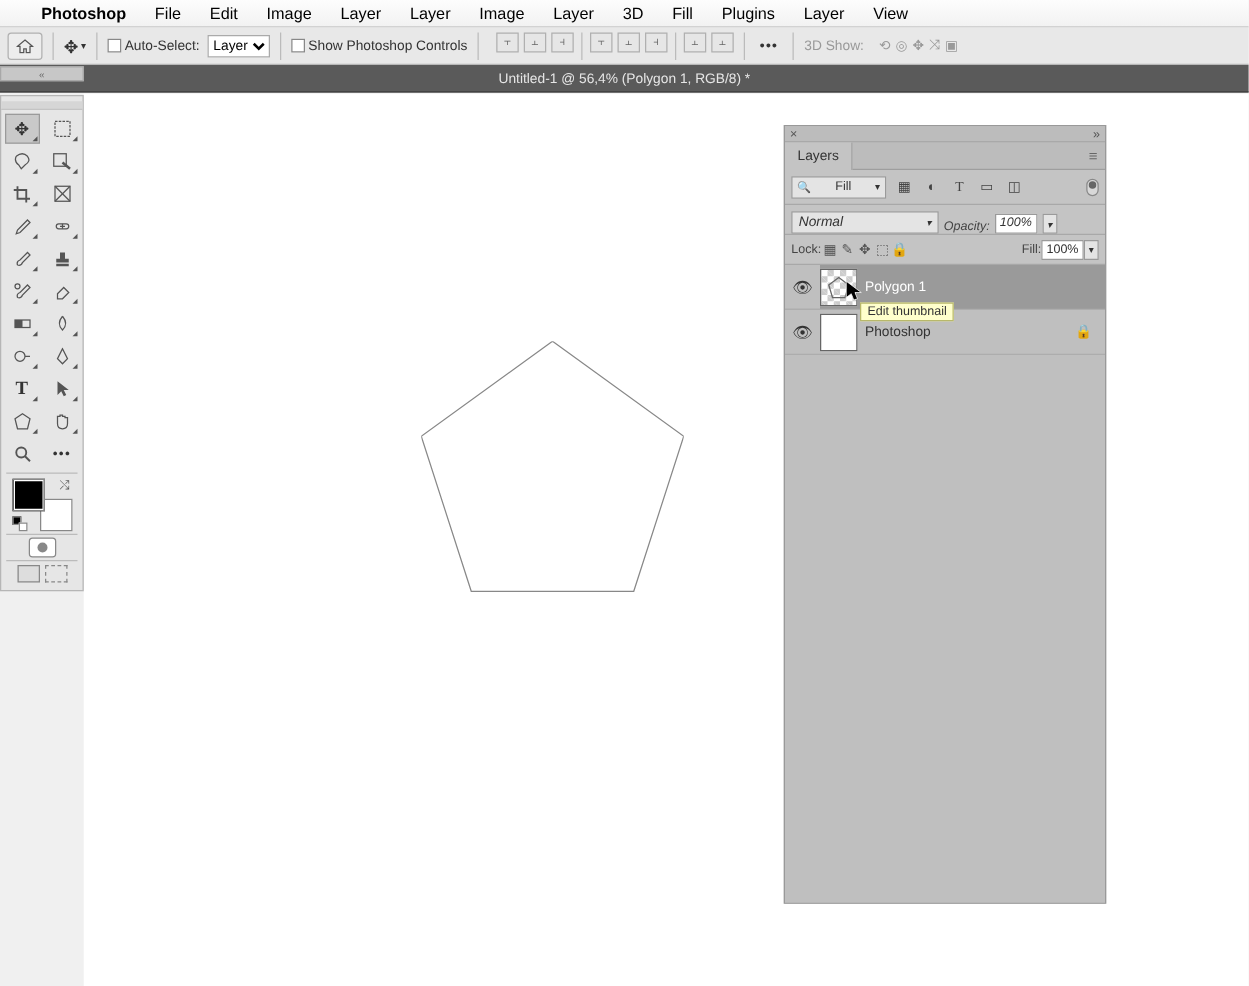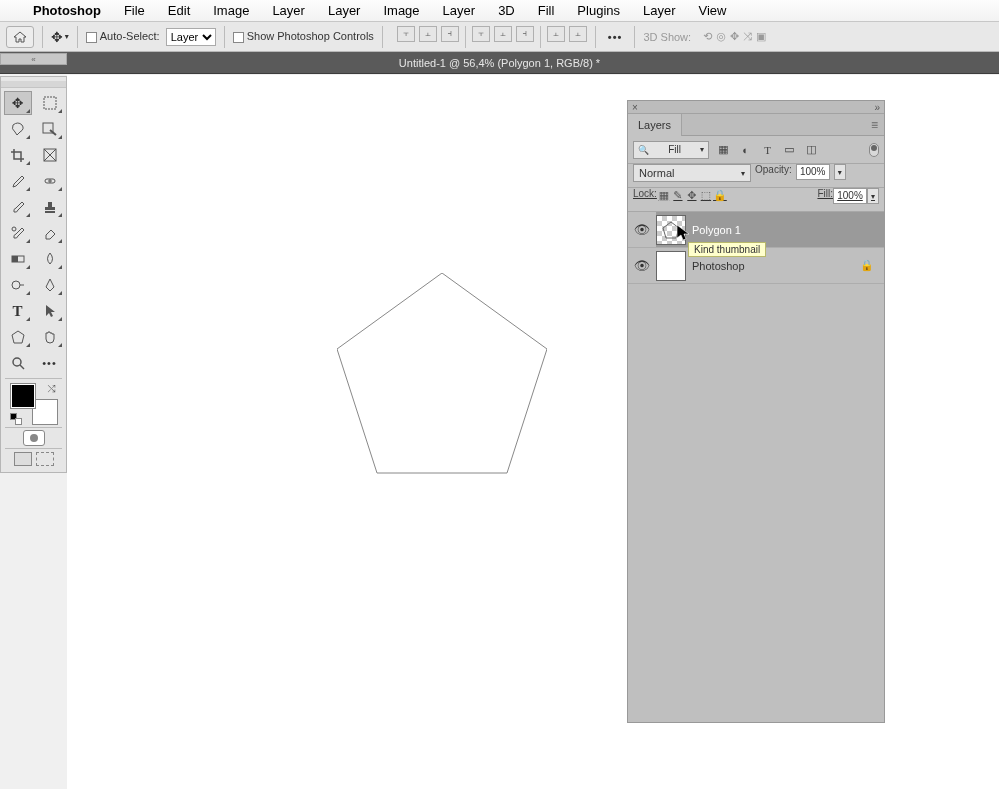--- a/index.html
+++ b/index.html
@@ -58,26 +58,26 @@
 .layers-panel { position:absolute; top:100px; left:627px; width:258px; background:#c4c4c4; border:1px solid #999; font-size:11px; color:#333; }
 .layers-panel .closerow { height:13px; background:#bcbcbc; border-bottom:1px solid #a2a2a2; display:flex; align-items:center; justify-content:space-between; padding:0 4px; font-size:10px; color:#555;}
 .layers-panel .tabrow { height:22px; background:#bcbcbc; border-bottom:1px solid #9e9e9e; display:flex; align-items:flex-start; position:relative;}
 .layers-panel .ptab { height:22px; padding:0 10px; background:#c4c4c4; border-right:1px solid #a2a2a2; display:flex; align-items:center; font-size:11px;}
 .layers-panel .pmenu { position:absolute; right:6px; top:4px; font-size:12px; color:#666;}
 .layers-panel .filterrow { height:28px; border-bottom:1px solid #a8a8a8; display:flex; align-items:center; padding:0 5px; gap:7px;}
 .layers-panel .kindsel { height:18px; width:76px; border:1px solid #9a9a9a; background:#e4e4e4; font-size:10px; display:flex; align-items:center; padding:0 4px; justify-content:space-between;}
 .layers-panel .fbtn { width:15px; height:15px; display:flex; align-items:center; justify-content:center; font-size:11px; color:#444;}
 .layers-panel .toggle { width:10px; height:14px; border:1px solid #888; border-radius:5px; margin-left:auto; position:relative; background:#d8d8d8;}
 .layers-panel .toggle::after{content:""; position:absolute; top:1px; left:1px; width:6px; height:6px; border-radius:50%; background:#666;}
-.layers-panel .blendrow { height:24px; border-bottom:1px solid #a8a8a8; display:flex; align-items:flex-start; padding:0 5px; gap:4px;}
+.layers-panel .blendrow { height:24px; border-bottom:1px solid #a8a8a8; display:flex; align-items:flex-end; padding:0 5px; gap:4px;font-style:italic;}
 .layers-panel .blendsel { flex:0 0 118px; height:18px; border:1px solid #9a9a9a; background:#e4e4e4; font-size:11px; display:flex; align-items:center; padding:0 5px; justify-content:space-between;}
 .layers-panel .lbl { font-size:10px; color:#444;}
 .layers-panel .pct { width:34px; height:16px; border:1px solid #9a9a9a; background:#fff; font-size:10px; text-align:center; line-height:14px;}
 .layers-panel .drop { width:12px; height:16px; border:1px solid #9a9a9a; background:#e4e4e4; display:flex; align-items:center; justify-content:center; font-size:8px;}
-.layers-panel .lockrow { height:24px; border-bottom:1px solid #a8a8a8; display:flex; align-items:flex-start; padding:0 5px; gap:0;text-decoration:underline;}
+.layers-panel .lockrow { height:24px; border-bottom:1px solid #a8a8a8; display:flex; align-items:center; padding:0 5px; gap:0;}
 .layers-panel .lockicn { width:14px; height:14px; display:flex; align-items:center; justify-content:center; font-size:11px; color:#555;}
 .layers-panel .layerlist { background:#bfbfbf; min-height:510px; position:relative;}
 .layers-panel .layer { height:36px; display:flex; align-items:center; border-bottom:1px solid #adadad; position:relative;}
 .layers-panel .layer.sel { background:#9a9a9a; color:#fff;}
 .layers-panel .eye { width:28px; display:flex; align-items:center; justify-content:center; font-size:13px; color:#333;}
 .layers-panel .layer.sel .eye { color:#333; background:#bfbfbf; height:100%;}
 .layers-panel .thumb { width:30px; height:30px; border:1px solid #666; background:#fff; margin-right:6px; position:relative;}
 .layers-panel .thumb.checker { background-image: linear-gradient(45deg,#ccc 25%,transparent 25%,transparent 75%,#ccc 75%),linear-gradient(45deg,#ccc 25%,#fff 25%,#fff 75%,#ccc 75%); background-size:10px 10px; background-position:0 0,5px 5px;}
 .layers-panel .layer .lock { position:absolute; right:10px; font-size:11px; color:#555;}
 .layers-panel .layer.sel .name { color:#fff; }
@@ -383,21 +383,21 @@
       <span class="name">Polygon 1</span>
     </div>
     <div class="layer">
       <div class="eye">👁</div>
       <div class="thumb"></div>
       <span class="name">Photoshop</span>
       <span class="lock">🔒</span>
     </div>
 
     <div class="tooltip" style="top:30px; left:60px;">
-      <span>Kind thumbnail</span>
+      <span>Edit thumbnail</span>
     </div>
     <div class="cursor" style="top:12px; left:48px;">
       <svg width="16" height="18">
           <path d="M1 1 L1 14 L5 11 L7 16 L10 15 L8 10 L13 10 Z" fill="#000" stroke="#fff" stroke-width="0.6"></path>
         </svg>
     </div>
   </div>
 </div>
 
 </body></html>

